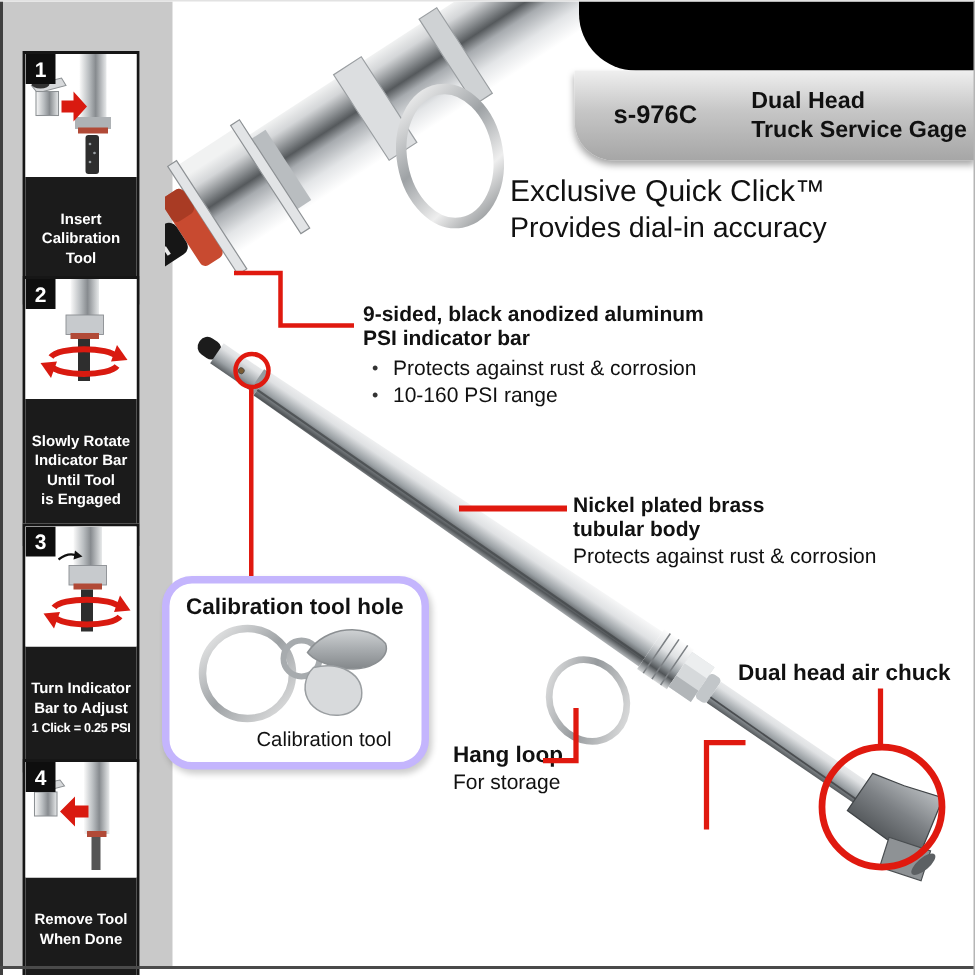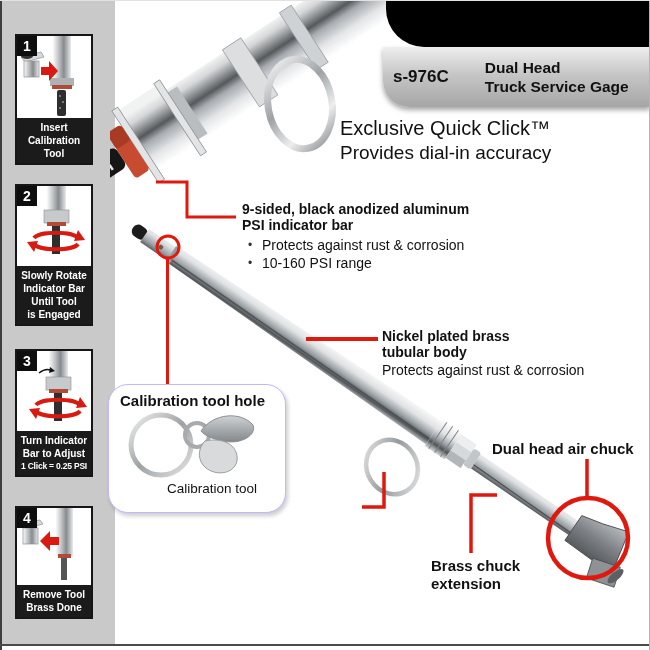--- a/index.html
+++ b/index.html
@@ -14,32 +14,32 @@
   .edge-bottom{position:absolute;left:0;top:643px;width:650px;height:2px;background:#4a4a4a;z-index:60;}
   .edge-right{position:absolute;right:0;top:0;width:1px;height:650px;background:#b5b5b5;z-index:60;}
 
   
   .sidebar{position:absolute;left:0;top:0;width:115px;height:643px;background:#c9c9c9;z-index:5;}
   .step{position:absolute;left:15px;width:78px;border:2px solid #161616;background:#fff;}
   .step-imgwrap{position:relative;background:#fff;overflow:hidden;}
   .badge{position:absolute;top:0;left:0;width:20px;height:20px;background:#0e0e0e;color:#fff;
          font-weight:bold;font-size:14px;line-height:20px;text-align:center;}
   .step-label{background:#1b1b1b;color:#fff;font-weight:bold;font-size:10px;line-height:13px;
-              text-align:center;padding:3px 1px;}
+              text-align:center;padding:22px 1px;}
   .pre{white-space:pre-line;}
   .step-sub{display:block;font-size:8.5px;letter-spacing:-0.2px;line-height:12px;}
 
   
   .banner-black{position:absolute;left:386px;top:0;width:264px;height:46px;background:#000;
                 border-bottom-left-radius:38px;z-index:20;}
   .banner-silver{position:absolute;left:383px;top:46px;width:267px;height:60px;z-index:20;
                  background:linear-gradient(#efefef,#c6c6c6 45%,#a6a6a6);
                  border-radius:0 0 0 26px;box-shadow:0 3px 5px rgba(0,0,0,.35);
                  display:flex;align-items:center;}
-  .model{font-weight:bold;font-size:17px;margin-left:10px;}
+  .model{font-weight:bold;font-size:17px;margin-left:26px;}
   .banner-lines{margin-left:36px;font-weight:bold;font-size:15.5px;line-height:19px;}
 
   
   .headline{position:absolute;left:340px;top:116px;z-index:15;}
   .headline .h1{font-weight:normal;font-size:20px;line-height:23.5px;}
   .headline .h2{font-size:19px;line-height:24px;}
 
   
   .co-title{font-weight:bold;font-size:14px;line-height:16px;}
   .psi-co{position:absolute;left:242px;top:200px;z-index:15;}
@@ -49,21 +49,21 @@
   .body-co{position:absolute;left:382px;top:327px;z-index:15;}
   .body-co .note{font-size:14px;line-height:17px;margin-top:2px;}
   .hang-co{position:absolute;left:302px;top:494px;z-index:15;}
   .hang-co .lbl{font-weight:bold;font-size:15px;line-height:18px;}
   .hang-co .sub{font-size:14px;line-height:17px;}
   .chuck-co{position:absolute;left:492px;top:439px;z-index:15;font-weight:bold;font-size:15px;}
   .ext-co{position:absolute;left:431px;top:556px;z-index:15;font-weight:bold;font-size:15px;line-height:18px;}
 
   
   .inset{position:absolute;left:108px;top:383px;width:178px;height:129px;background:#fff;
-         border:1px solid #c4b5fd;border-radius:20px;z-index:18;box-shadow:2px 3px 4px rgba(0,0,0,.2);}
+         border:5px solid #c4b5fd;border-radius:20px;z-index:18;box-shadow:2px 3px 4px rgba(0,0,0,.2);}
   .inset-title{position:absolute;left:11px;top:7px;font-weight:bold;font-size:15px;}
   .inset-caption{position:absolute;left:58px;top:96px;font-size:13.5px;}
   .inset svg{position:absolute;left:4px;top:22px;}
 
   svg{display:block;}
   .layer{position:absolute;left:0;top:0;}
 </style>
 </head>
 <body>
 
@@ -267,21 +267,21 @@
           <g>
             <path d="M3,16 L23,12 L26,16 L7,21 Z" fill="#d7d9db" stroke="#8d9194" stroke-width="0.7"></path>
             <ellipse cx="9" cy="15" rx="6" ry="3" fill="#2f2f2f"></ellipse>
             <rect x="6" y="20" width="15" height="16" fill="url(#s4t)" stroke="#8d9194" stroke-width="0.7"></rect>
           </g>
           <polygon points="42,29 33,29 33,23 23,33 33,43 33,37 42,37" fill="#d91a10"></polygon>
         </svg>
         <div class="badge">4</div>
       </div>
       <div class="step-label"><span class="pre">Remove Tool
-Brass Done</span></div>
+When Done</span></div>
     </div>
   </div>
 
   <div class="banner-black"></div>
   <div class="banner-silver">
     <span class="model">s-976C</span>
     <div class="banner-lines">
       <div>Dual Head</div>
       <div>Truck Service Gage</div>
     </div>
@@ -300,25 +300,27 @@
       <div class="bullet-row">10-160 PSI range</div>
     </div>
   </div>
 
   <div class="body-co">
     <div class="co-title pre">Nickel plated brass
 tubular body</div>
     <div class="note">Protects against rust &amp; corrosion</div>
   </div>
 
+  <div class="hang-co">
+    <div class="lbl">Hang loop</div>
+    <div class="sub">For storage</div>
+  </div>
 
   <div class="chuck-co">Dual head air chuck</div>
 
-  <div class="ext-co pre">Brass chuck
-extension</div>
 
   <div class="inset">
     <div class="inset-title">Calibration tool hole</div>
     <svg width="160" height="72" viewBox="0 0 160 72">
       <defs>
         <linearGradient id="ringg3" x1="0" y1="0" x2="1" y2="1">
           <stop offset="0" stop-color="#f0f0f0"></stop>
             <stop offset="0.5" stop-color="#9ea2a5"></stop>
           <stop offset="1" stop-color="#e5e5e5"></stop>
         </linearGradient>

